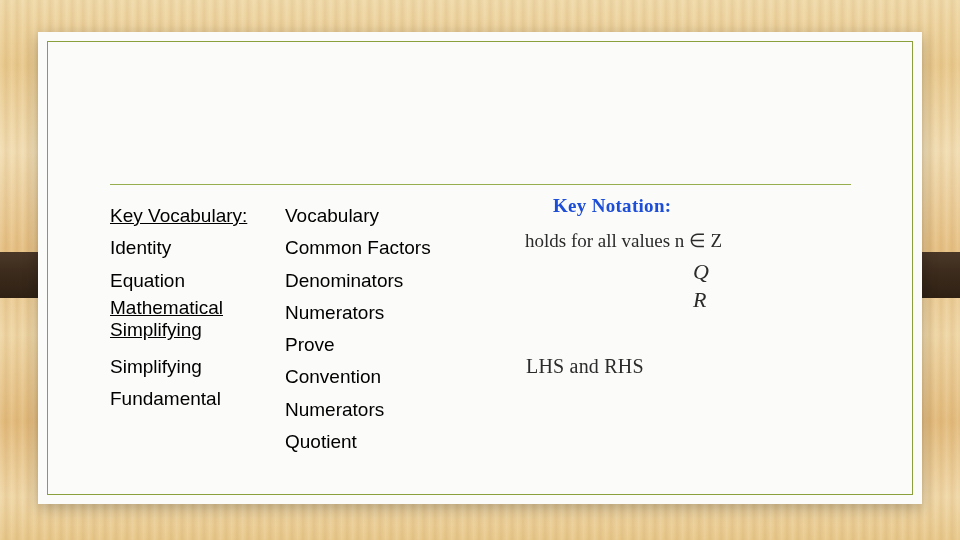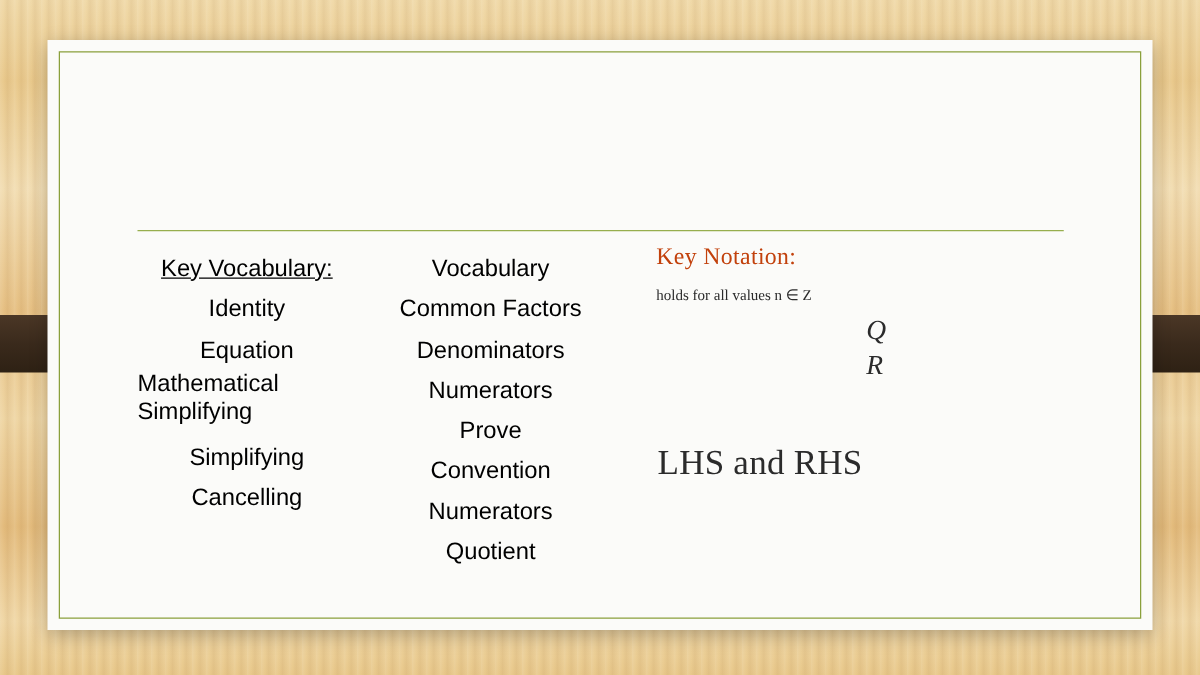--- a/index.html
+++ b/index.html
@@ -88,75 +88,77 @@
     color: #000000;
     font-size: 19px;
     line-height: 1.70;
   }
   .vocab .cols {
     display: flex;
     gap: 0px;
   }
   .col-a { width: 175px; }
   .col-b { width: 215px; }
-  .vocab .item { white-space: nowrap; text-align: center; }
+  .vocab .item { white-space: nowrap; }
   .vocab .heading {
     text-decoration: underline;
     font-weight: 400;
   }
   .vocab .two-line {
     line-height: 1.18;
     margin-bottom: 9px;
+    text-decoration: underline;
   }
 
   
   .notation {
     position: absolute;
     left: 487px;
     top: 163px;
     width: 390px;
     font-family: "Liberation Serif", serif;
     color: #2b2b2b;
   }
   .notation .kn-title {
     font-size: 19px;
-    font-weight: 400;
+    font-weight: 700;
     letter-spacing: .3px;
-    color: #c2410c;
+    color: #1d4ed8;
     position: relative;
     display: inline-block;
+    margin-left: 28px;
   }
   
   .kn-title::before {
     content: "";
     position: absolute;
     left: -2px;
     top: 3px;
     width: 13px;
     height: 14px;
     background: rgba(150,160,60,0.30);
     z-index: -1;
   }
   .notation .kn-line {
     margin-top: 12px;
-    font-size: 12px;
+    font-size: 19px;
     white-space: nowrap;
   }
   .notation .kn-qr {
     margin-top: 6px;
     margin-left: 168px;
     font-style: italic;
     font-size: 22px;
     line-height: 1.25;
   }
   .notation .kn-lhs {
     position: absolute;
     left: 1px;
     top: 160px;
-    font-size: 28px;
+    font-size: 20px;
     letter-spacing: .2px;
   }
 </style>
 </head>
 <body>
 
 <div class="stage">
 
   <div class="wood-band left"></div>
   <div class="wood-band right"></div>
@@ -170,21 +172,21 @@
       <div class="cols">
         <div class="col-a">
           <div class="item heading">Key Vocabulary:</div>
           <div class="item">Identity</div>
           <div class="item">Equation</div>
           <div class="two-line">
             <div>Mathematical</div>
             <div>Simplifying</div>
           </div>
           <div class="item">Simplifying</div>
-          <div class="item">Cancelling</div>
+          <div class="item">Fundamental</div>
         </div>
 
         <div class="col-b">
           <div class="item">Vocabulary</div>
           <div class="item">Common Factors</div>
           <div class="item">Denominators</div>
           <div class="item">Numerators</div>
           <div class="item">Prove</div>
           <div class="item">Convention</div>
           <div class="item">Numerators</div>

